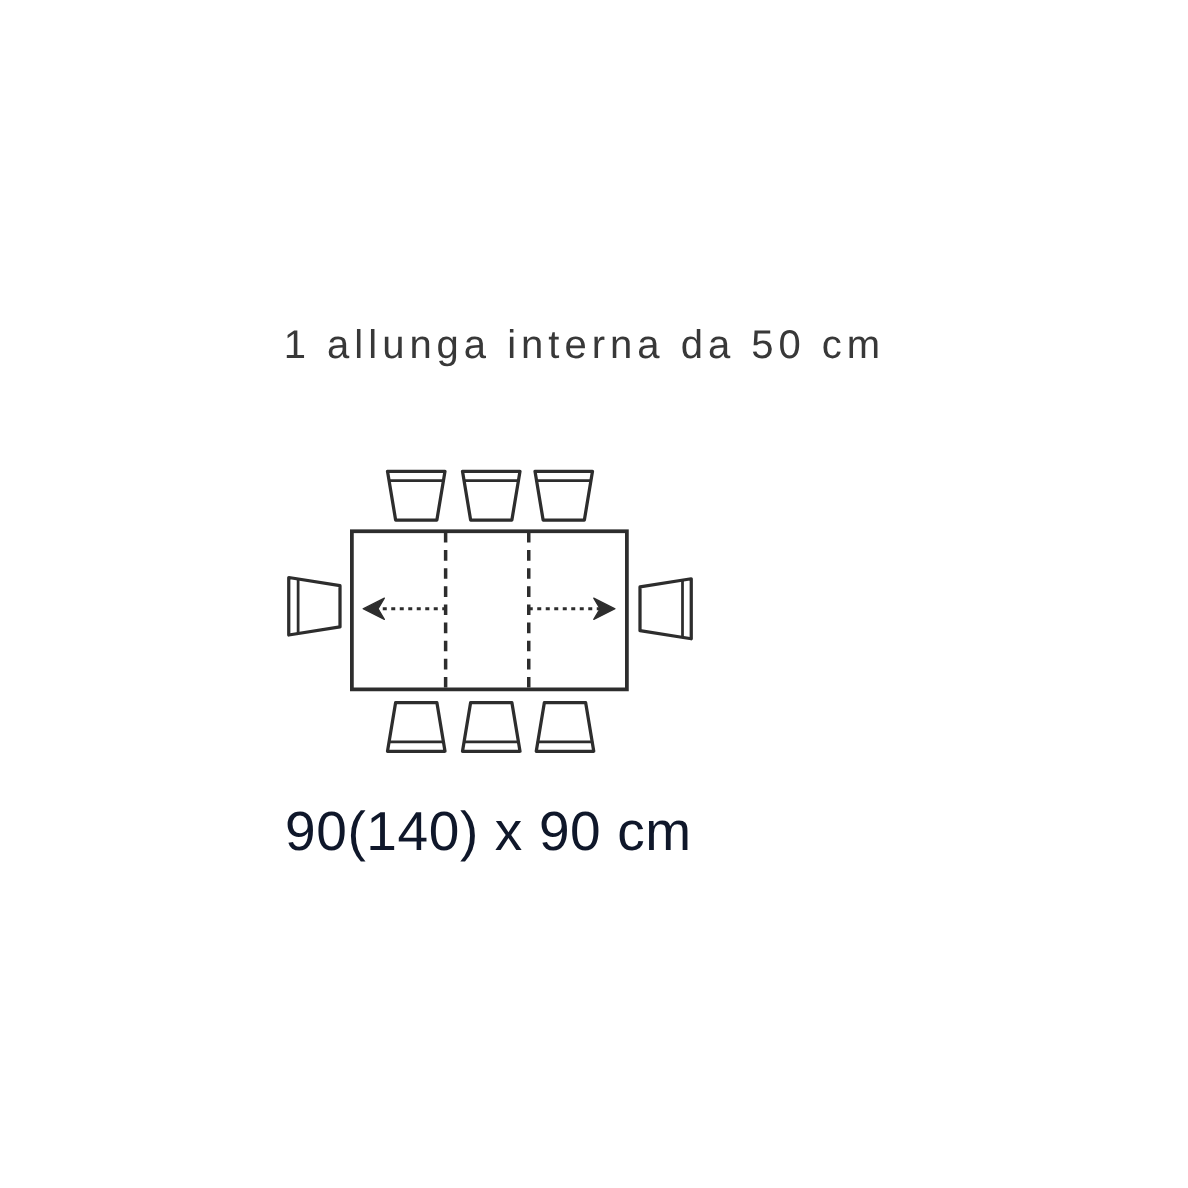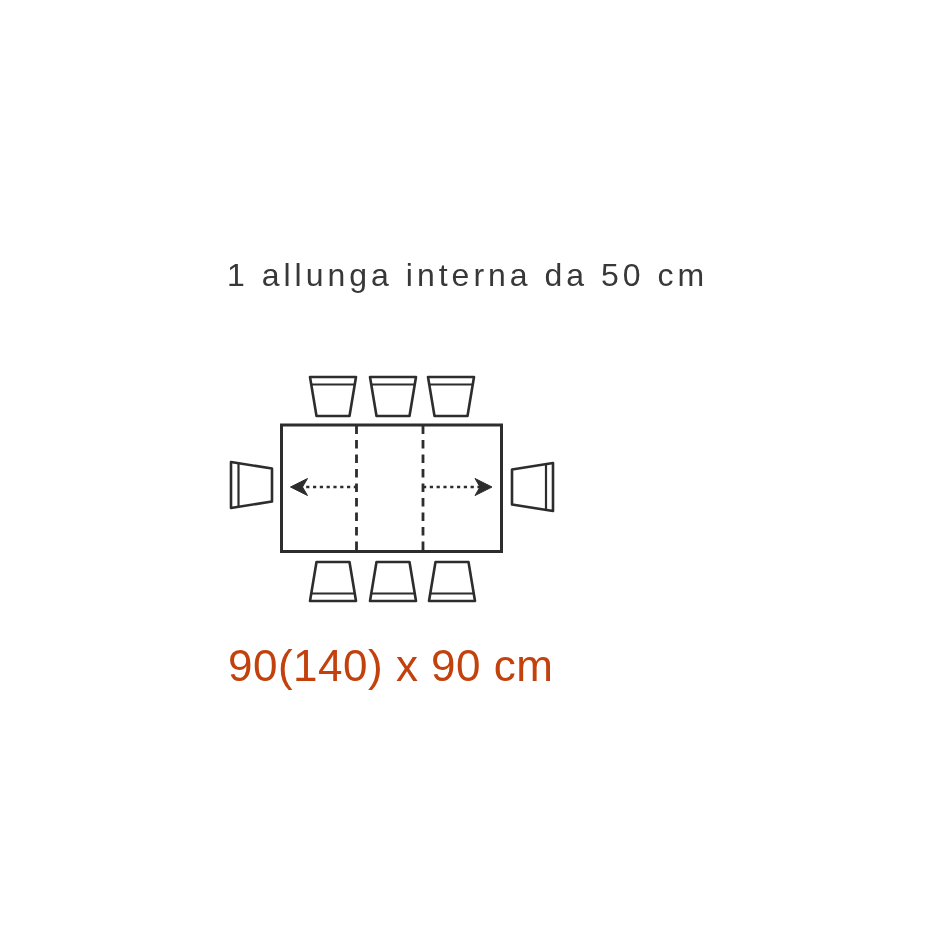--- a/index.html
+++ b/index.html
@@ -25,21 +25,21 @@
     color: #383838;
     white-space: nowrap;
   }
   .dimension-label {
     position: absolute;
     left: 228px;
     top: 644px;
     font-size: 44px;
     line-height: 44px;
     letter-spacing: 0.5px;
-    color: #c2410c;
+    color: #0f172a;
     white-space: nowrap;
   }
   svg.plan {
     position: absolute;
     left: 0;
     top: 0;
   }
   svg.plan .outline {
     fill: #ffffff;
     stroke: #2d2d2d;

